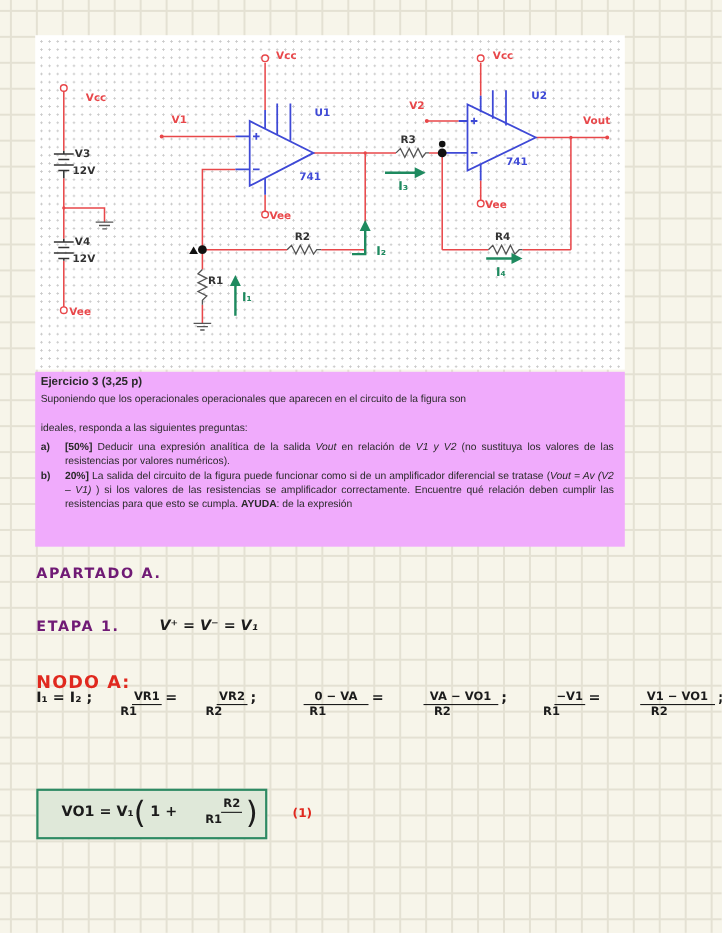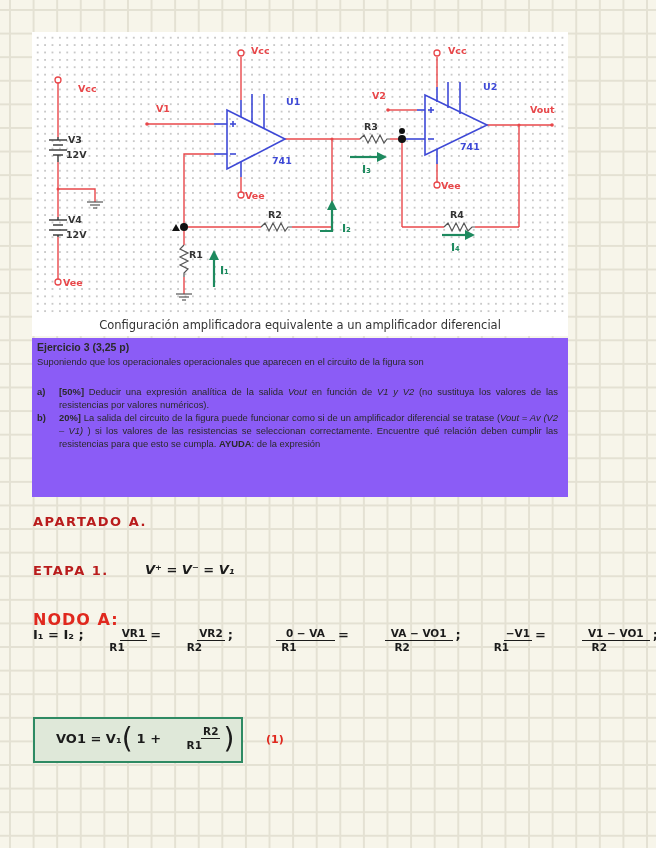--- a/index.html
+++ b/index.html
@@ -26,36 +26,36 @@
   .figure svg { position:absolute; left:0; top:0; }
   .caption {
     position:absolute; left:0; width:536px; top:284px; text-align:center;
     font-family:"DejaVu Sans", sans-serif; font-size:11.5px; color:#333;
     background:#fff; height:20px; line-height:18px;
   }
 
   
   .exam {
     position:absolute; left:32px; top:338px; width:536px; height:159px;
-    background:#8b5cf6; color:#2a2a2a;
+    background:#f0abfc; color:#2a2a2a;
     font-family:"Liberation Sans", sans-serif; font-size:9.4px; line-height:13px;
     overflow:hidden;
   }
   .exam .title { font-weight:bold; font-size:10.5px; margin:3px 0 0 5px; }
   .exam .p { margin:1px 0 0 5px; }
   .exam .gap { height:13px; }
   .exam .item { display:flex; margin:4px 10px 0 5px; text-align:justify; }
   .exam .item + .item { margin-top:0; }
   .exam .lbl { font-weight:bold; width:22px; flex:0 0 22px; }
   .exam .b { font-weight:bold; }
   .exam i { font-style:italic; }
 
   
   .hw { position:absolute; font-family:"DejaVu Sans", sans-serif; font-weight:bold; white-space:nowrap; }
-  .green { color:#b91c1c; }
+  .green { color:#701a75; }
   .red { color:#e0281e; }
   .ink { color:#1b1b1b; }
   .heading { font-size:13px; letter-spacing:1.5px; font-variant:small-caps; }
   .frac { display:inline-flex; flex-direction:column; align-items:center; vertical-align:middle; margin:0 3px; font-size:10.5px; line-height:13px; }
   .frac .num { border-bottom:1.8px solid #1b1b1b; padding:0 2px;margin-left:33px; }
   .frac .den { padding:0 2px; }
   .eq { font-size:13px; }
   .boxed {
     position:absolute; left:33px; top:717px; width:210px; height:46px;
     background:#dfe8d9; border:2px solid #2e8a63; box-sizing:border-box;
@@ -215,37 +215,37 @@
         <text x="157" y="226" fill="#333">R1</text>
         <text x="236" y="186" fill="#333">R2</text>
         <text x="332" y="98" fill="#333">R3</text>
         <text x="418" y="186" fill="#333">R4</text>
         <text x="188" y="242" fill="#1e8a5f" font-size="11">I₁</text>
         <text x="310" y="200" fill="#1e8a5f" font-size="11">I₂</text>
         <text x="330" y="141" fill="#1e8a5f" font-size="11">I₃</text>
         <text x="419" y="219" fill="#1e8a5f" font-size="11">I₄</text>
       </g>
     </svg>
-    <div class="caption">Configuración amplificadora equivalente a un amplificador diferencial</div>
   </div>
 
   <div class="exam">
     <div class="title">Ejercicio 3 (3,25 p)</div>
     <div class="p">Suponiendo que los operacionales operacionales que aparecen en el circuito de la figura son</div>
     <div class="gap"></div>
+    <div class="p">ideales, responda a las siguientes preguntas:</div>
     <div class="item">
       <span class="lbl">a)</span>
       <span>
-        <span class="b">[50%]</span><span> Deducir una expresión analítica de la salida </span><i>Vout</i><span> en función de </span><i>V1 y V2</i><span> (no sustituya los valores de las resistencias por valores numéricos).</span>
+        <span class="b">[50%]</span><span> Deducir una expresión analítica de la salida </span><i>Vout</i><span> en relación de </span><i>V1 y V2</i><span> (no sustituya los valores de las resistencias por valores numéricos).</span>
       </span>
     </div>
     <div class="item">
       <span class="lbl">b)</span>
       <span>
-        <span class="b">20%]</span><span> La salida del  circuito de la figura puede funcionar como si de un amplificador diferencial se tratase (</span><i>Vout = Av (V2 – V1)</i><span> ) si los valores de las resistencias se seleccionan correctamente. Encuentre qué relación deben cumplir las resistencias para que esto se cumpla. </span><span class="b">AYUDA</span><span>: de la expresión</span>
+        <span class="b">20%]</span><span> La salida del  circuito de la figura puede funcionar como si de un amplificador diferencial se tratase (</span><i>Vout = Av (V2 – V1)</i><span> ) si los valores de las resistencias se amplificador correctamente. Encuentre qué relación deben cumplir las resistencias para que esto se cumpla. </span><span class="b">AYUDA</span><span>: de la expresión</span>
       </span>
     </div>
   </div>
 
   <div class="hw green heading" style="left:33px; top:514px;">APARTADO A.</div>
 
   <div class="hw green heading" style="left:33px; top:563px;">ETAPA 1.</div>
   <div class="hw ink eq" style="left:145px; top:562px;font-style:italic;">V⁺ = V⁻ = V₁</div>
 
   <div class="hw red" style="left:33px; top:610px; font-size:16px; letter-spacing:1px;">NODO A:</div>

